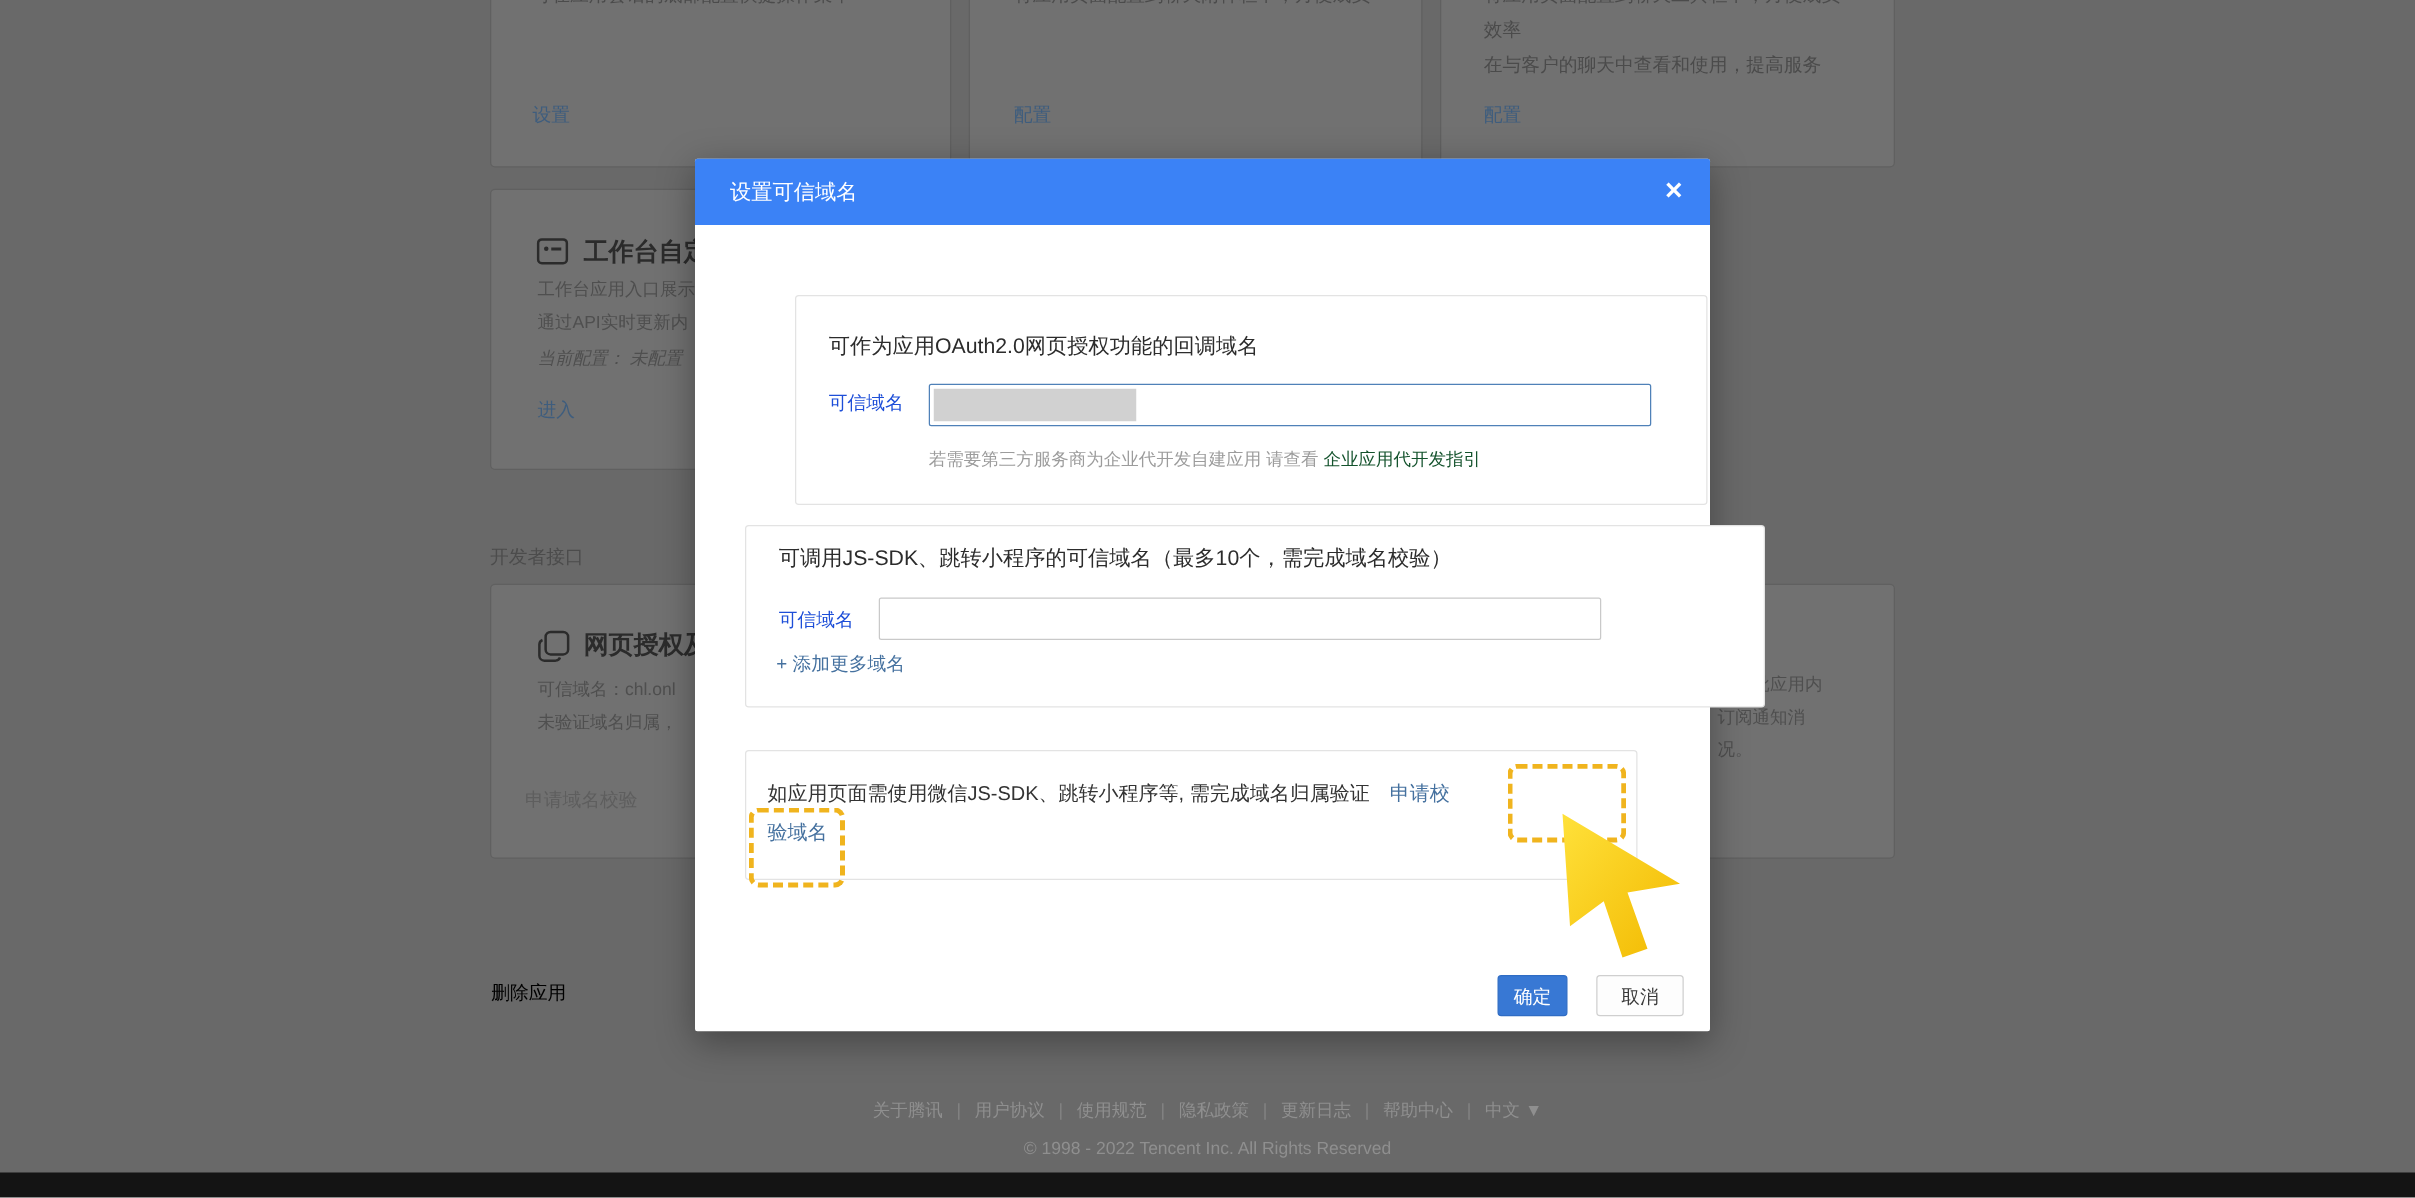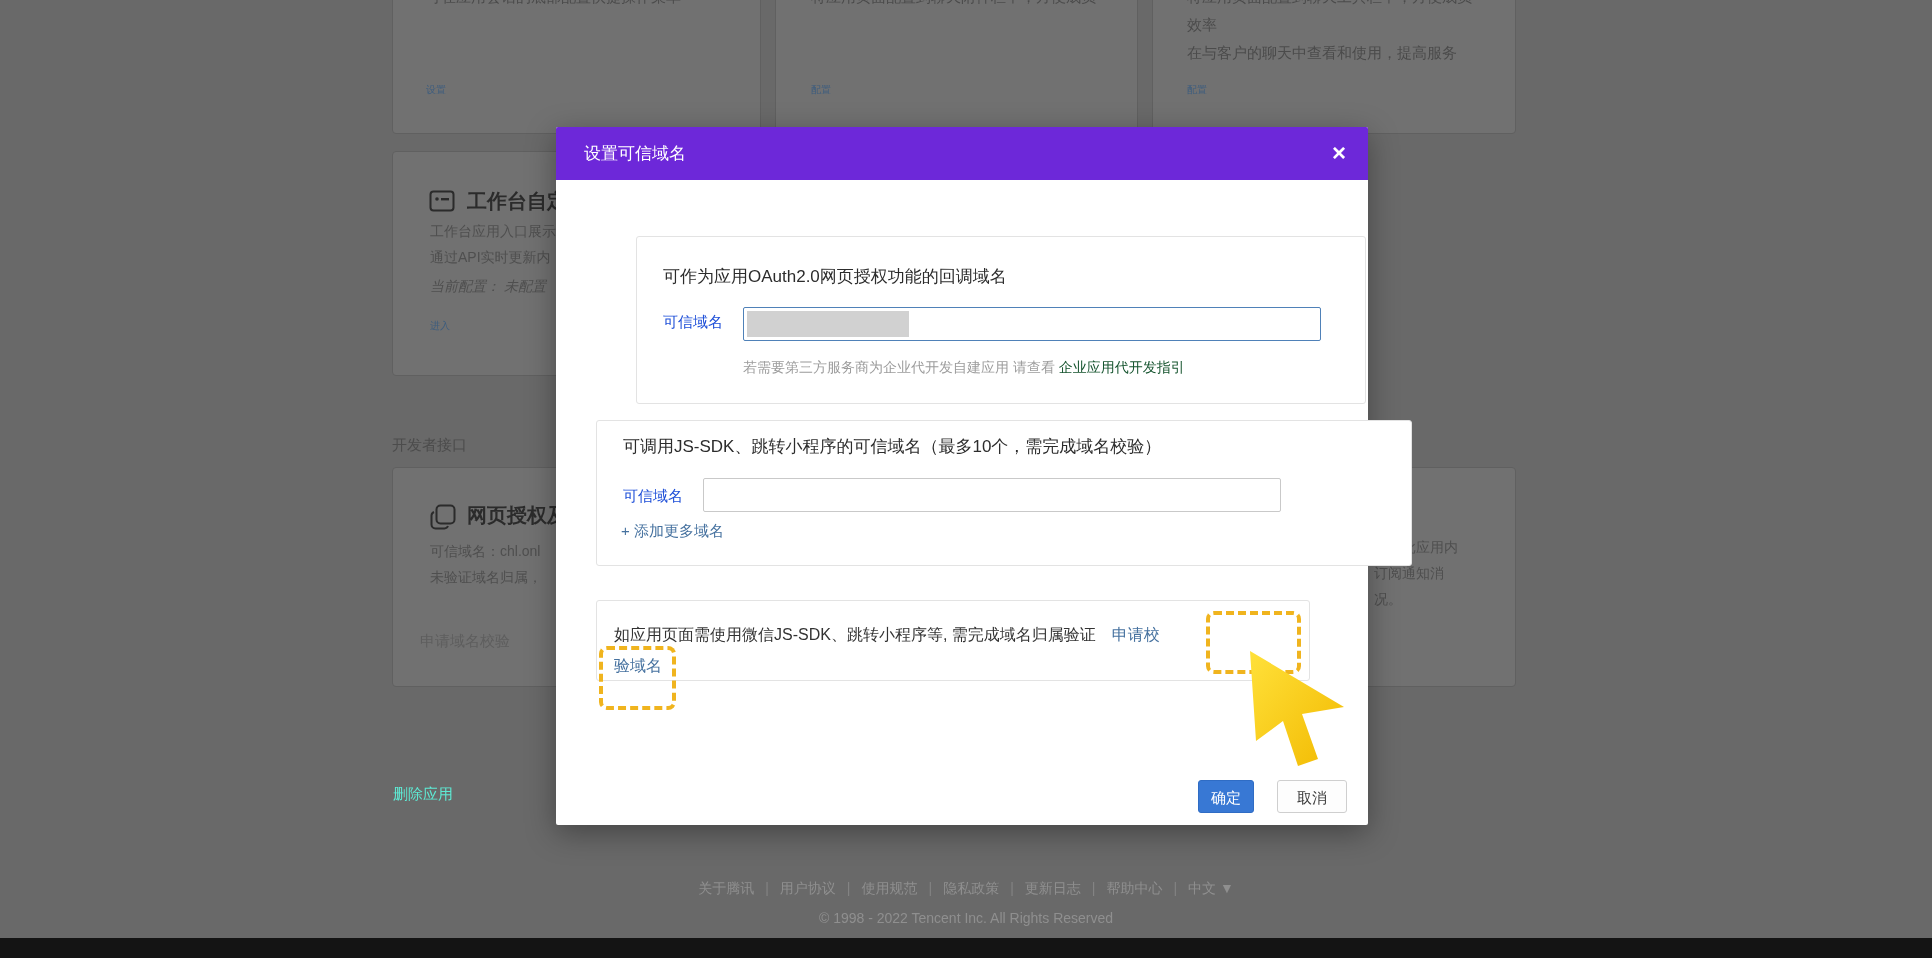--- a/index.html
+++ b/index.html
@@ -3,44 +3,44 @@
 <meta charset="utf-8">
 <style>
   * { margin:0; padding:0; box-sizing:border-box; }
   html,body { width:1932px; height:958px; }
   body { font-family:"Liberation Sans","DejaVu Sans",sans-serif; }
   .page { position:relative; width:1932px; height:958px; background:#696969; overflow:hidden; }
 
   
   .bgcard { position:absolute; background:#717171; border:1px solid #606060; border-radius:4px; }
   .bgtext { position:absolute; color:#4b4b4b; font-size:15px; line-height:28px; white-space:nowrap; }
-  .bglink { position:absolute; color:#3e5d7e; font-size:10px; white-space:nowrap; cursor:pointer; }
+  .bglink { position:absolute; color:#3e5d7e; font-size:15px; white-space:nowrap; cursor:pointer; }
   .bgtitle { position:absolute; color:#2b2b2b; font-size:20px; font-weight:bold; white-space:nowrap; }
   .bgbody { position:absolute; color:#4f4f4f; font-size:14px; line-height:26px; white-space:nowrap; }
   .seclabel { position:absolute; color:#4c4c4c; font-size:15px; white-space:nowrap; }
   .bgicon { position:absolute; }
   .footer-links { position:absolute; top:880px; left:0; width:100%; text-align:center; color:#8f8f8f; font-size:14px; }
   .footer-links .sep { margin:0 11px; color:#838383; }
   .footer-links a { color:#8f8f8f; text-decoration:none; cursor:pointer; }
   .copyright { position:absolute; top:910px; left:0; width:100%; text-align:center; color:#8f8f8f; font-size:14px; }
   .bottombar { position:absolute; top:938px; left:0; width:100%; height:20px; background:#141414; }
-  .deletelink { position:absolute; left:393px; top:785px; color:#5eead4; font-size:15px; cursor:pointer;font-family:Liberation Serif, serif; }
+  .deletelink { position:absolute; left:393px; top:785px; color:#000000; font-size:15px; cursor:pointer;font-family:Liberation Serif, serif; }
 
   
   .modal { position:absolute; left:556px; top:127px; width:812px; height:698px; background:#ffffff;
            border-radius:2px; box-shadow:0 8px 30px rgba(0,0,0,0.35); z-index:10; }
-  .modal-header { position:absolute; left:0; top:0; width:100%; height:53px; background:#6d28d9;
+  .modal-header { position:absolute; left:0; top:0; width:100%; height:53px; background:#3b82f6;
                   border-radius:2px 2px 0 0; }
   .modal-title { position:absolute; left:28px; top:0; line-height:53px; color:#ffffff; font-size:17px; }
   .modal-close { position:absolute; right:22px; top:11px; color:#ffffff; font-size:24px; line-height:30px;
                  cursor:pointer; font-weight:bold; }
   .sectionbox { position:absolute; background:#ffffff; border:1px solid #e3e3e3; border-radius:3px; }
   .box1 { left:40px; top:109px; width:730px; height:168px;margin-left:40px; }
   .box2 { left:40px; top:293px; width:816px; height:146px; }
-  .box3 { left:40px; top:473px; width:714px; height:81px; }
+  .box3 { left:40px; top:473px; width:714px; height:104px; }
   .box-heading { position:absolute; left:26px; color:#2c2c2c; font-size:17px; white-space:nowrap; }
   .field-label { position:absolute; left:26px; color:#1d4ed8; font-size:15px; white-space:nowrap; }
   .dominput { position:absolute; left:106px; width:578px; height:34px; background:#fff; border-radius:2px; }
   .input-focused { border:1px solid #4f81b8; }
   .input-normal { border:1px solid #c9c9c9; }
   .redaction { position:absolute; left:3px; top:3px; width:162px; height:26px; background:#d1d1d1; }
   .hint { position:absolute; left:106px; top:122px; color:#9c9c9c; font-size:14px; white-space:nowrap; }
   .bluelink { color:#14532d; text-decoration:none; cursor:pointer; }
   .addlink { position:absolute; left:24px; top:101px; font-size:15px; color:#45719f; cursor:pointer; white-space:nowrap; }
   .v-line1 { position:absolute; left:17px; top:24px; font-size:16px; color:#333333; white-space:nowrap; }

